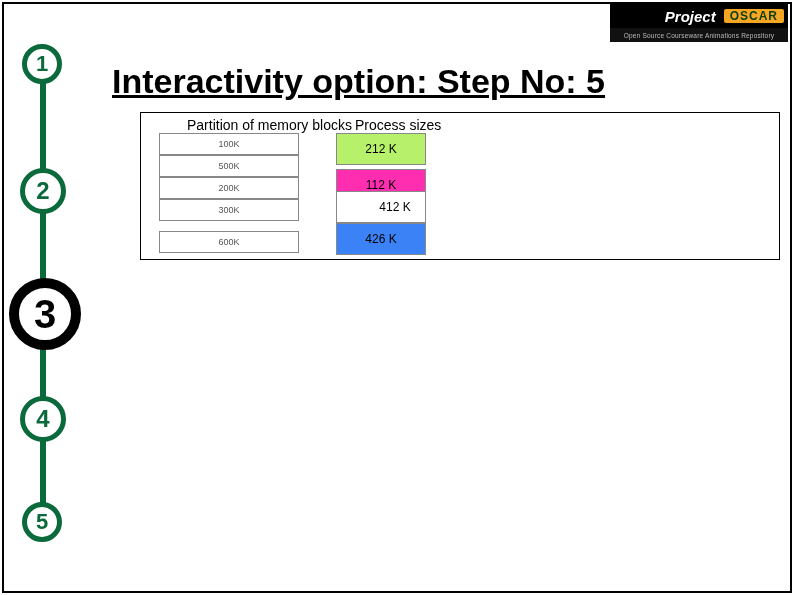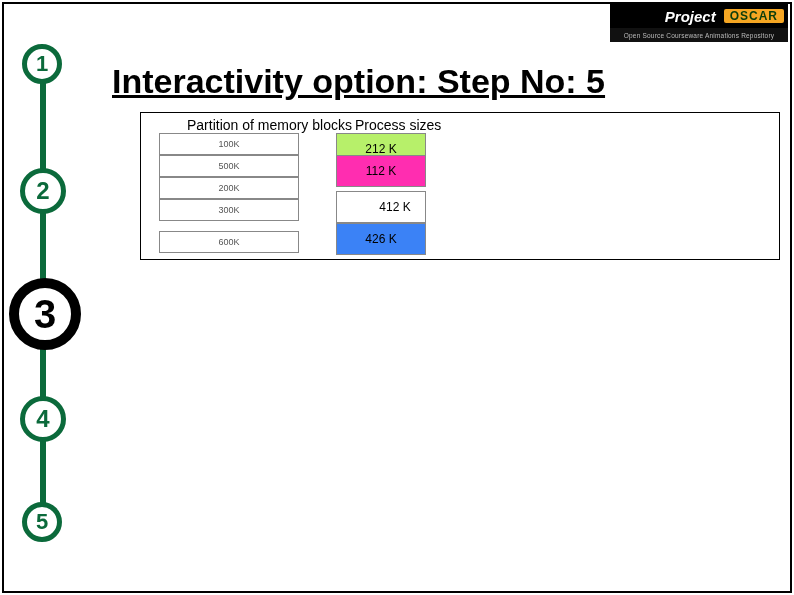--- a/index.html
+++ b/index.html
@@ -173,21 +173,21 @@
   <div class="partition-cell" style="top:86px">
       <span>300K</span>
     </div>
   <div class="partition-cell" style="top:118px">
       <span>600K</span>
     </div>
 
   <div class="process-cell" style="top: 20px; background: rgb(183, 240, 106);">
       <span>212 K</span>
     </div>
-  <div class="process-cell" style="top: 42px; background: rgb(255, 45, 176);">
+  <div class="process-cell" style="top: 56px; background: rgb(255, 45, 176);">
       <span>112 K</span>
     </div>
   <div class="process-cell" style="top: 78px; background: rgb(255, 255, 255); padding-left: 28px;">
       <span>412 K</span>
     </div>
   <div class="process-cell" style="top: 110px; background: #3b82f6;">
       <span>426 K</span>
     </div>
 </div>
 

